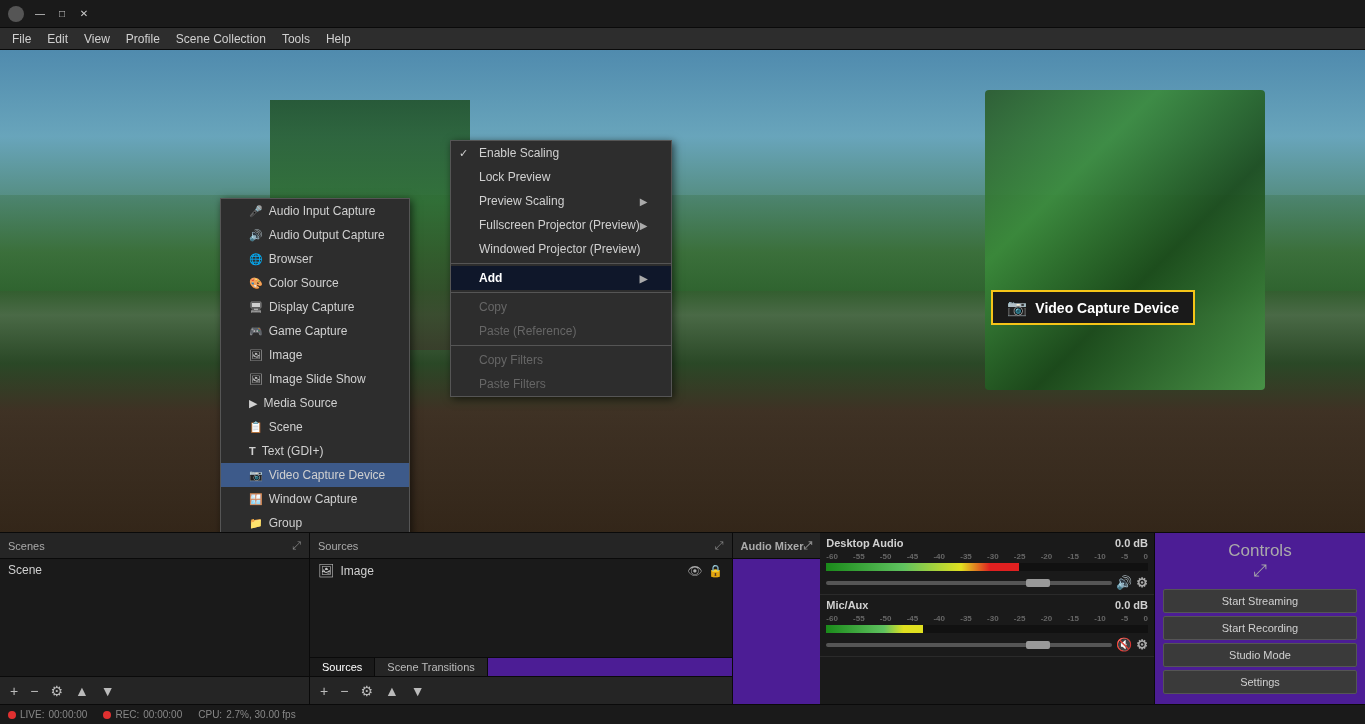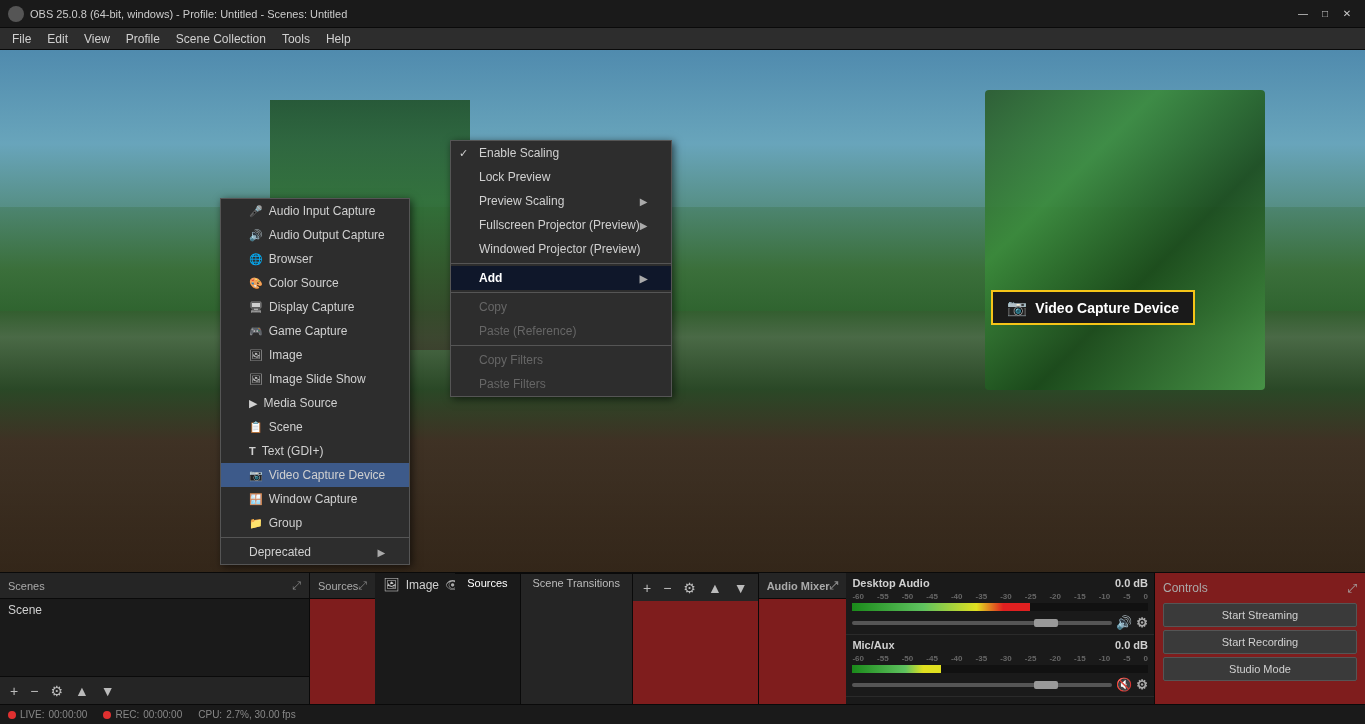--- a/index.html
+++ b/index.html
@@ -163,24 +163,24 @@
     
     #yellow-line-svg {
       position: absolute;
       inset: 0;
       z-index: 150;
       pointer-events: none;
     }
 
     
     #bottom-panel {
-      height: 152px;
+      height: 192px;
       display: flex;
       flex-direction: column;
-      background: #7f1d1d;
+      background: #4c1d95;
     }
 
     
     #panels-row {
       display: flex;
       flex: 1;
       border-top: 1px solid #0a0a0a;
     }
 
     
@@ -188,21 +188,21 @@
       width: 310px;
       border-right: 1px solid #0a0a0a;
       display: flex;
       flex-direction: column;
     }
     
     #sources-panel {
       flex: 1;
       border-right: 1px solid #0a0a0a;
       display: flex;
-      flex-direction: row;
+      flex-direction: column;
     }
     
     #mixer-panel {
       flex: 1;
       border-right: 1px solid #0a0a0a;
       display: flex;
       flex-direction: row;
       font-weight: bold;
     }
     
@@ -354,25 +354,26 @@
       cursor: pointer;
       text-align: center;
       border-radius: 2px;
       margin-bottom: 3px;
     }
 
     
     .controls-header {
       display: flex;
       justify-content: space-between;
-      align-items: flex-start;
+      align-items: center;
       padding: 4px 0;
-      font-size: 12px;
+      font-size: 17px;
       color: #aaa;
       margin-bottom: 4px;
+      flex-direction: column;
     }
 
     
     #status-bar {
       height: 20px;
       background: #1a1a1a;
       border-top: 1px solid #0a0a0a;
       display: flex;
       align-items: center;
       padding: 0 8px;
@@ -410,21 +411,20 @@
     .panel-tab.active {
       background: #1a1a1a;
       color: #fff;
     }
   </style>
 </head>
 <body>
 
 <div id="title-bar">
   <div class="title-icon"></div>
-  <span class="title-text">OBS 25.0.8 (64-bit, windows) - Profile: Untitled - Scenes: Untitled</span>
   <div class="win-controls">
     <div class="win-btn">—</div>
     <div class="win-btn">□</div>
     <div class="win-btn close">✕</div>
   </div>
 </div>
 
 <div id="menu-bar">
   <span class="menu-item">File</span>
   <span class="menu-item">Edit</span>
@@ -714,20 +714,21 @@
       </div>
 
       <div id="controls-panel">
         <div class="controls-header">
           <span>Controls</span>
           <span>⤢</span>
         </div>
         <button class="ctrl-btn">Start Streaming</button>
         <button class="ctrl-btn">Start Recording</button>
         <button class="ctrl-btn">Studio Mode</button>
+        <button class="ctrl-btn">Settings</button>
       </div>
 
     </div>
 
     <div id="status-bar">
       <div class="status-item">
         <div class="status-dot live"></div>
         <span>LIVE:</span>
         <span>00:00:00</span>
       </div>

